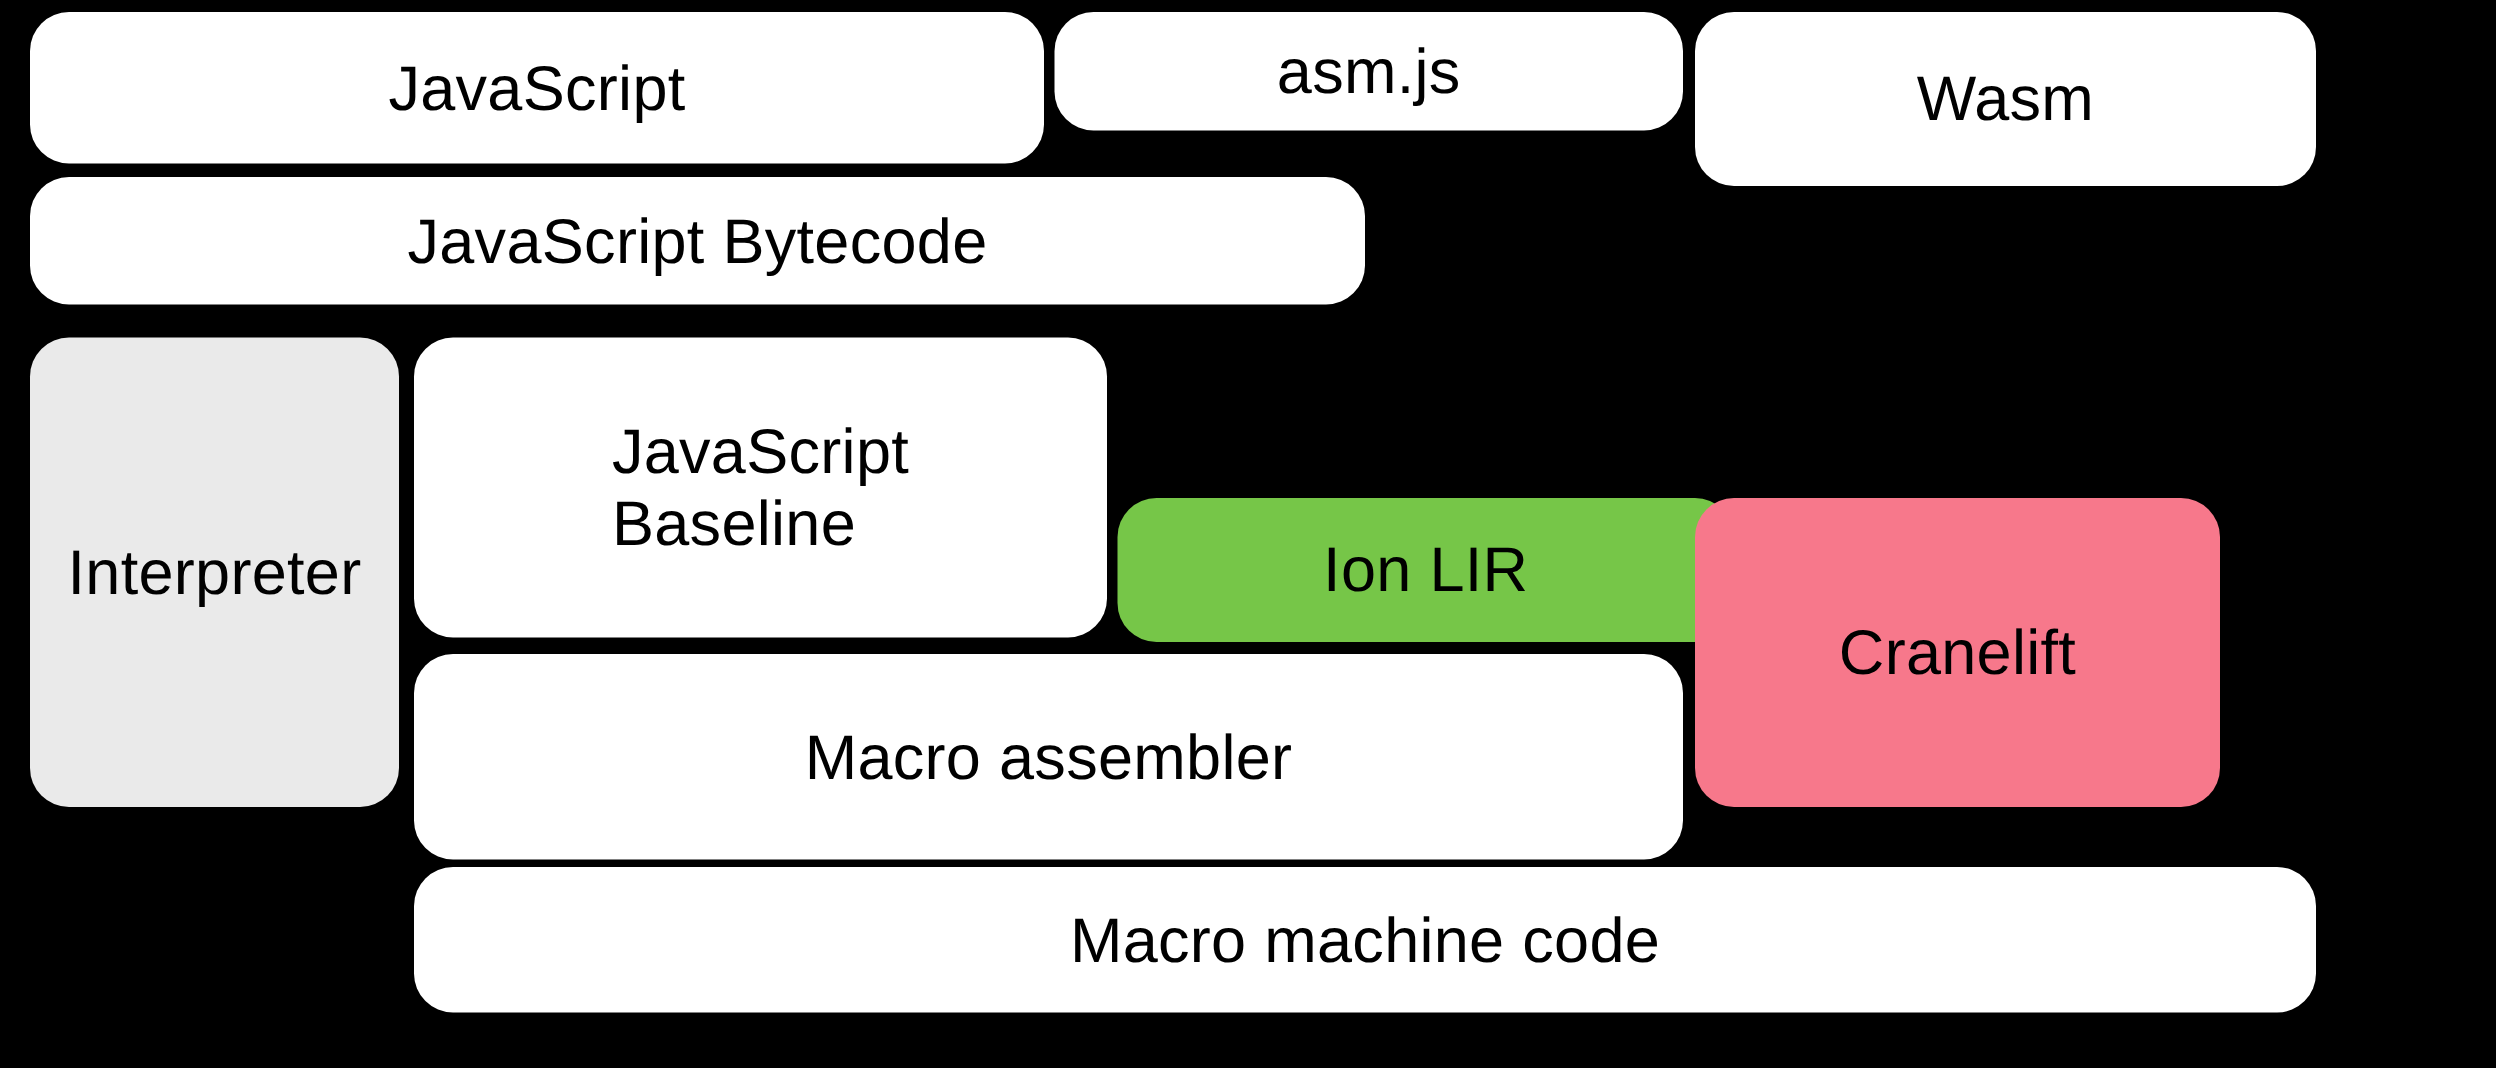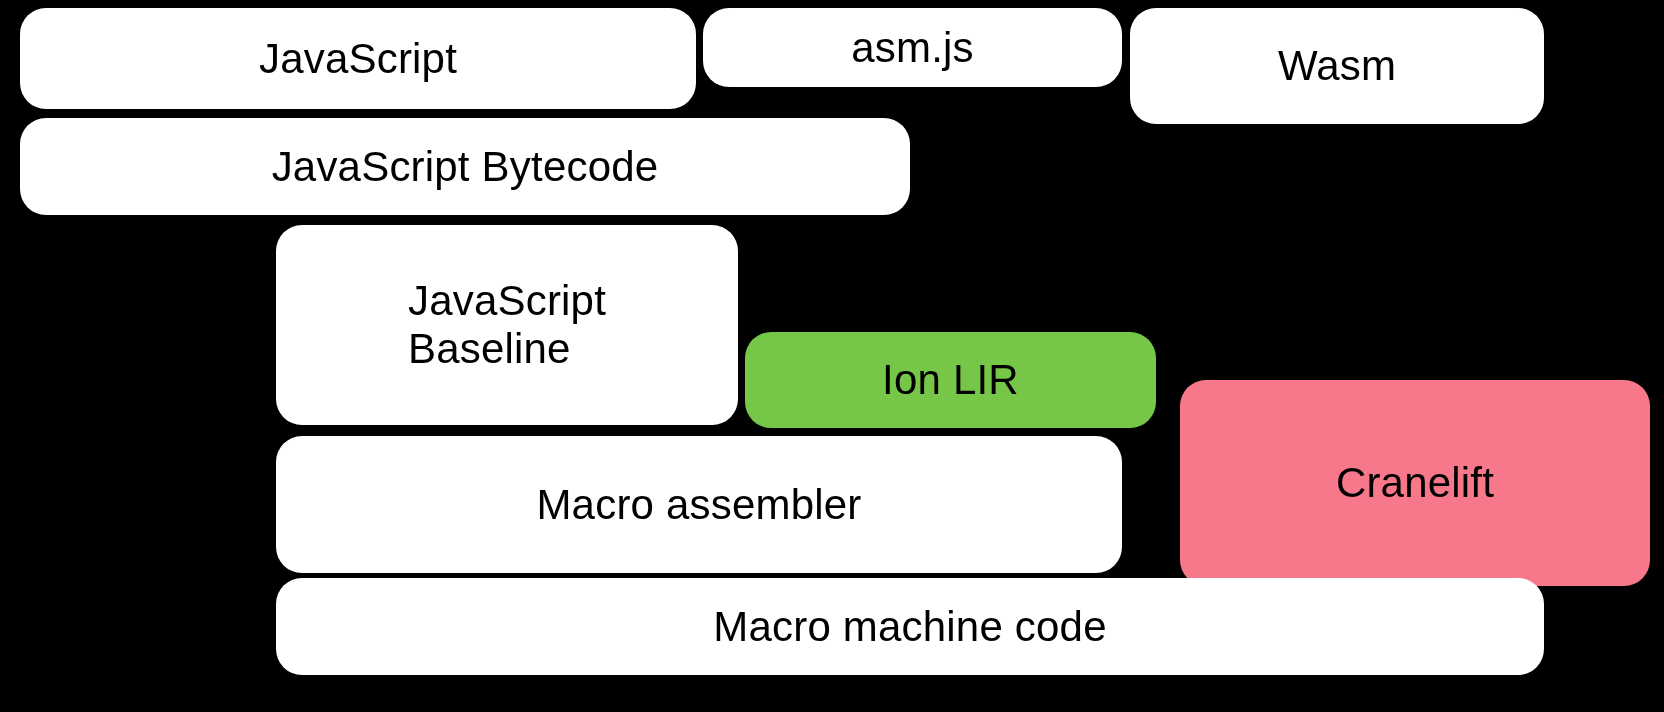--- a/index.html
+++ b/index.html
@@ -34,43 +34,44 @@
   .fill-white  { background: #FFFFFF; }
   .fill-gray   { background: #EAEAEA; }
   .fill-green  { background: #76C648; }
   .fill-pink   { background: #F7788B; }
 
   
   .b-javascript      { left: 20px;   top: 8px;   width: 676px;  height: 101px; }
   .b-asmjs           { left: 703px;  top: 8px;   width: 419px;  height: 79px; }
   .b-wasm            { left: 1130px; top: 8px;   width: 414px;  height: 116px; }
   
-  .b-js-bytecode     { left: 20px;   top: 118px; width: 890px;  height: 97px; }
+  .b-js-bytecode     { left: 20px;   top: 118px; width: 890px;  height: 85px; }
   .b-baldrmonkey     { left: 920px;  top: 118px; width: 415px;  height: 97px; }
   
   .b-interpreter     { left: 20px;   top: 225px; width: 246px;  height: 313px; }
   .b-js-baseline     { left: 276px;  top: 225px; width: 462px;  height: 200px; }
   .b-ion-mir         { left: 745px;  top: 225px; width: 377px;  height: 97px; }
   .b-ion-lir         { left: 745px;  top: 332px; width: 411px;  height: 96px; }
-  .b-cranelift       { left: 1180px; top: 332px; width: 470px;  height: 206px; margin-top: 48px; }
+  .b-cranelift       { left: 1130px; top: 332px; width: 350px;  height: 206px; }
   .b-macro-assembler { left: 276px;  top: 436px; width: 846px;  height: 137px; }
   
   .b-native-code     { left: 276px;  top: 578px; width: 1268px; height: 97px; }
 </style>
 </head>
 <body>
 
 <div id="diagram">
 
   <div class="box fill-white b-javascript">JavaScript</div>
   <div class="box fill-white b-asmjs">asm.js</div>
   <div class="box fill-white b-wasm">Wasm</div>
 
   <div class="box fill-white b-js-bytecode">JavaScript Bytecode</div>
 
+  <div class="box fill-gray b-interpreter">Interpreter</div>
   <div class="box fill-white b-js-baseline">JavaScript
 Baseline</div>
   <div class="box fill-green b-ion-lir">Ion LIR</div>
   <div class="box fill-pink b-cranelift">Cranelift</div>
   <div class="box fill-white b-macro-assembler">Macro assembler</div>
 
   <div class="box fill-white b-native-code">Macro machine code</div>
 
 </div>
 

